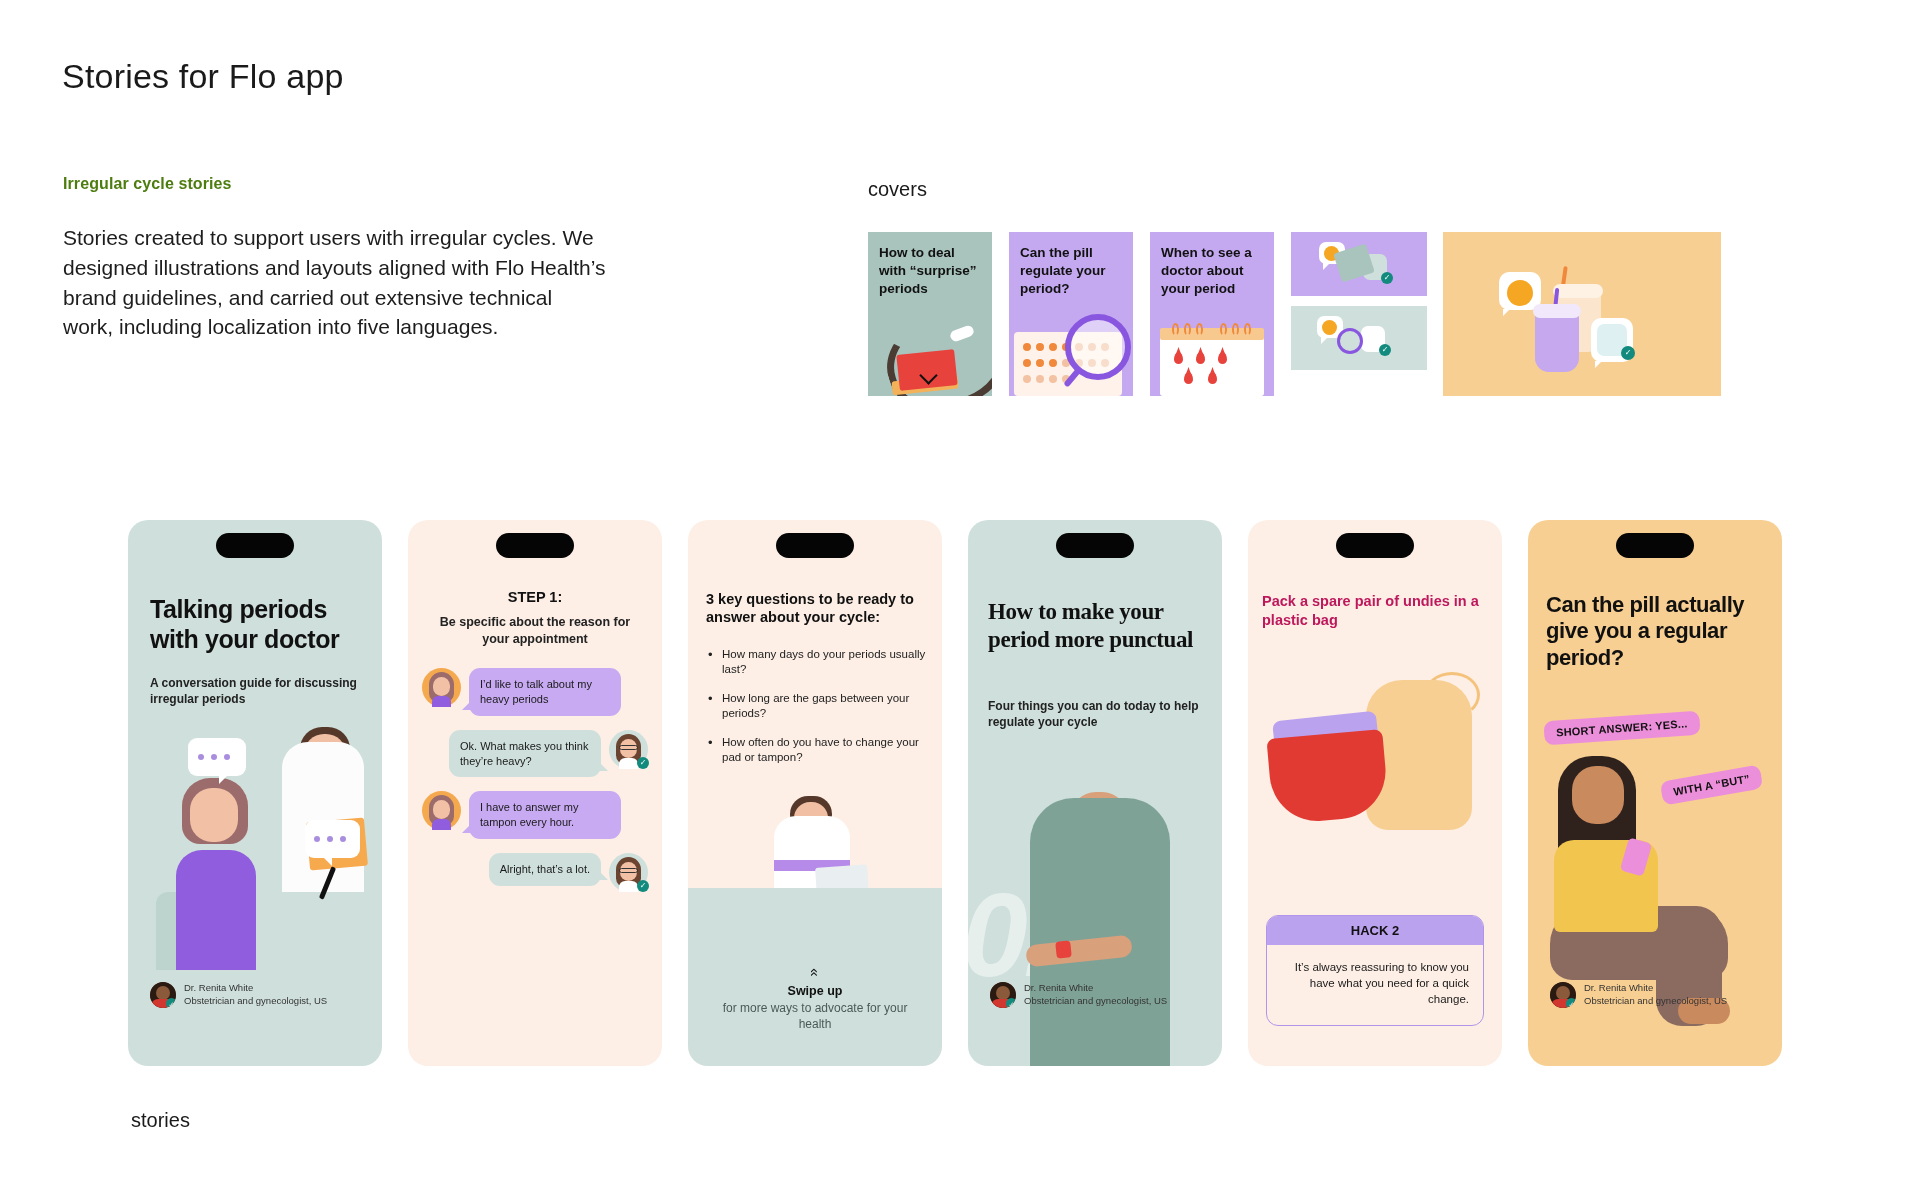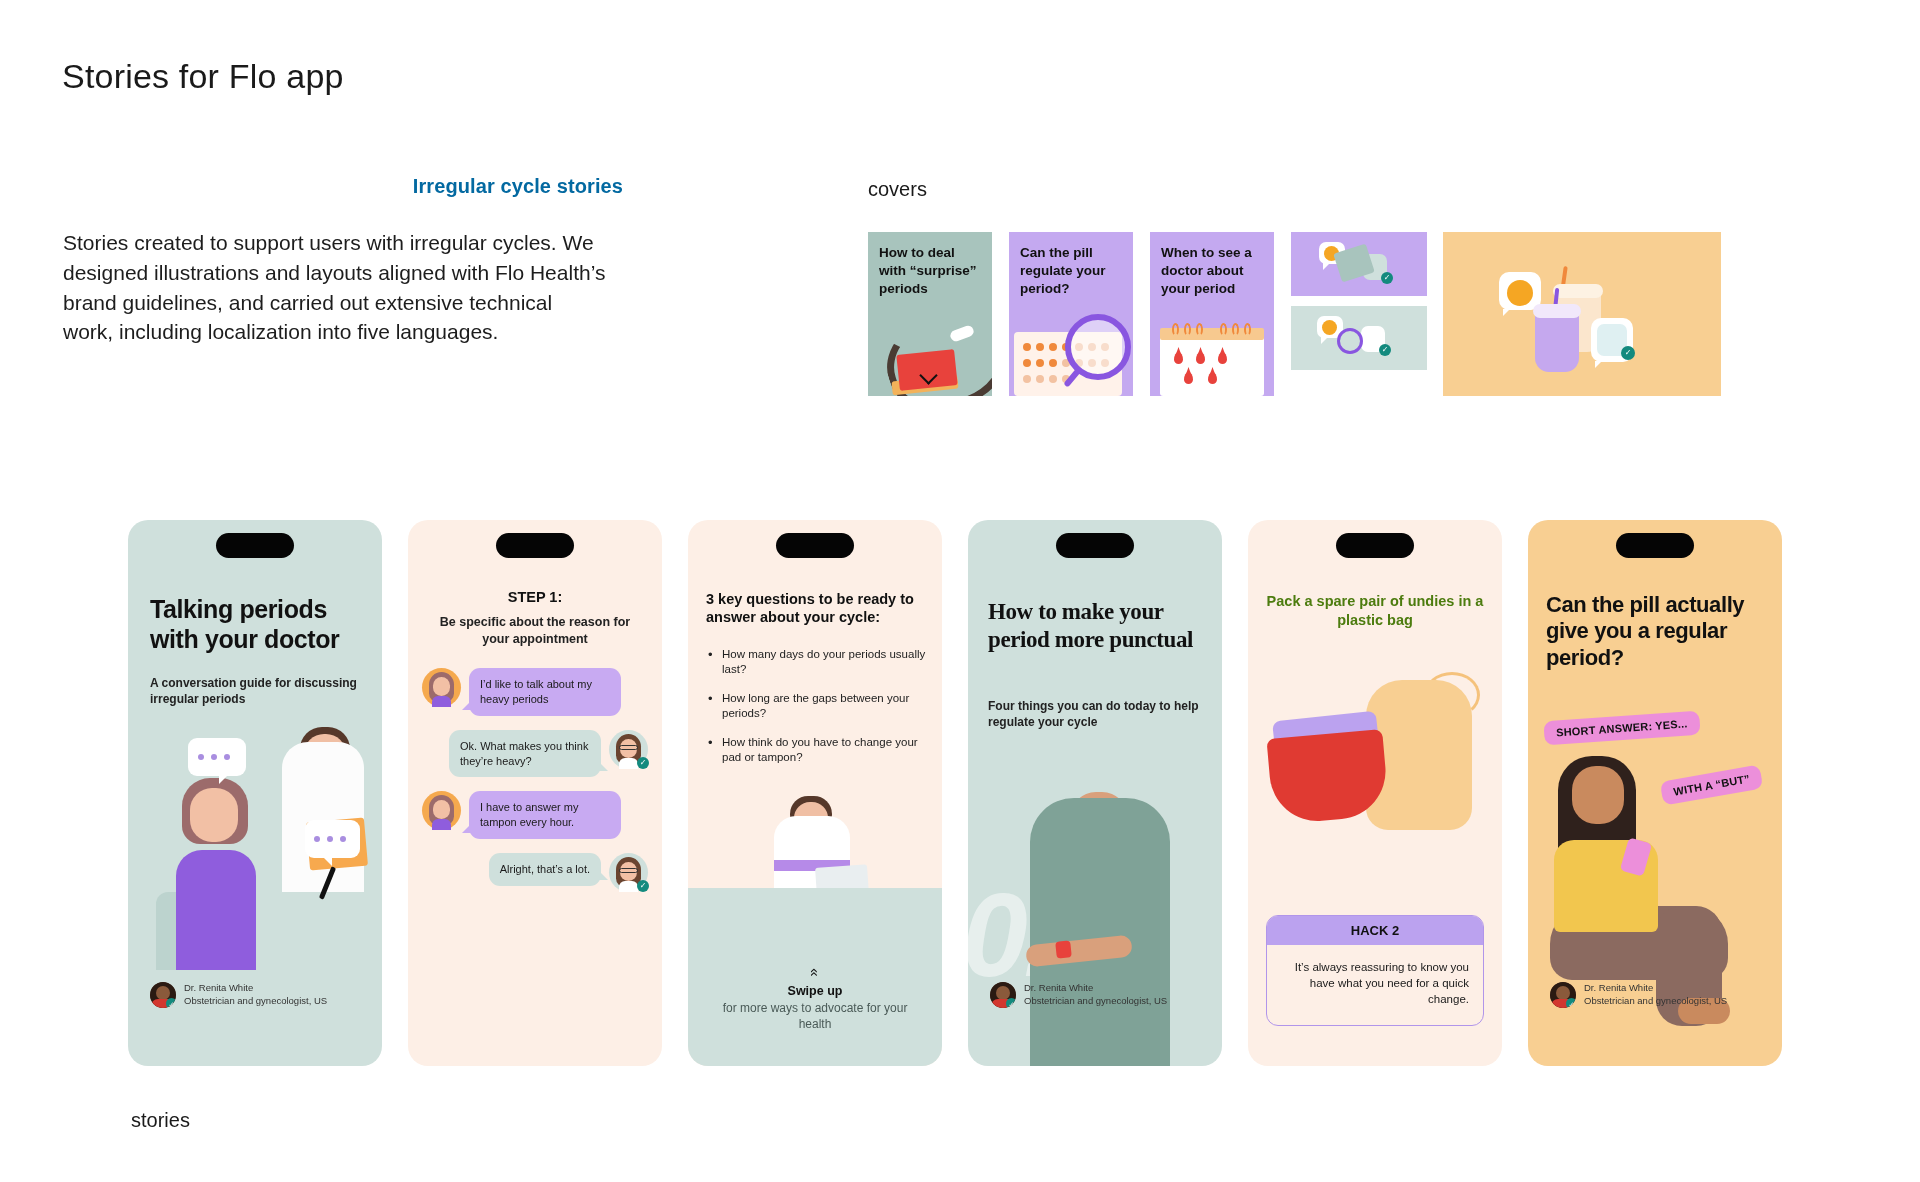--- a/index.html
+++ b/index.html
@@ -14,21 +14,21 @@
 
   
   .page-title {
     position: absolute; left: 62px; top: 57px;
     font-size: 34px; font-weight: 400; color: #1a1a1a;
     letter-spacing: 0.2px;
   }
 
   
   .intro { position: absolute; left: 63px; top: 175px; width: 560px; }
-  .intro-heading { font-size: 20px; font-weight: 700; color: #0369a1; letter-spacing: .1px; text-align: right; }
+  .intro-heading { font-size: 16px; font-weight: 700; color: #4d7c0f; letter-spacing: .1px; }
   .intro-body {
     margin-top: 30px; font-size: 21px; line-height: 1.42; color: #1d1d1d;
     font-weight: 400; width: 545px;
   }
 
   
   .covers-label {
     position: absolute; left: 868px; top: 178px;
     font-size: 20px; color: #1a1a1a; font-weight: 400;
   }
@@ -364,22 +364,22 @@
     background: #d9a07c; border-radius: 12px; transform: rotate(-6deg);
   }
   .p4 .w-watch {
     position: absolute; left: 88px; bottom: 108px; width: 15px; height: 17px;
     background: #e8423c; border-radius: 4px; transform: rotate(-6deg);
   }
 
   
   .p5 { background: #fdefe6; }
   .p5 .h1 {
-    position: absolute; left: 14px; right: 14px; top: 72px; text-align: center;
-    font-size: 14.5px; line-height: 1.3; font-weight: 700; color: #4d7c0f;
+    position: absolute; left: 14px; right: 14px; top: 72px; 
+    font-size: 14.5px; line-height: 1.3; font-weight: 700; color: #be185d;
   }
   .p5 .bag {
     position: absolute; right: 30px; top: 160px; width: 106px; height: 150px;
     background: #f8cf92; border-radius: 36px 36px 22px 22px;
   }
   .p5 .bagcord {
     position: absolute; right: 22px; top: 152px; width: 56px; height: 46px;
     border: 3px solid #f5c27c; border-radius: 50%; border-bottom-color: transparent;
   }
   .p5 .undie-p {
@@ -650,21 +650,21 @@
         </div>
       </div>
     </div>
 
     <div class="phone p3">
       <div class="notch"></div>
       <div class="q-title">3 key questions to be ready to answer about your cycle:</div>
       <div class="q-list">
         <div class="q-item">How many days do your periods usually last?</div>
         <div class="q-item">How long are the gaps between your periods?</div>
-        <div class="q-item">How think do you have to change your pad or tampon?</div>
+        <div class="q-item">How often do you have to change your pad or tampon?</div>
       </div>
       <div class="doc2-hair"></div>
       <div class="doc2-head"></div>
       <div class="doc2-body"></div>
       <div class="band"></div>
       <div class="laptop"></div>
       <div class="desk"></div>
       <div class="lower">
         <div class="swipe-wrap">
           <div class="chev" style="transform:rotate(90deg);display:inline-block;">«</div>

